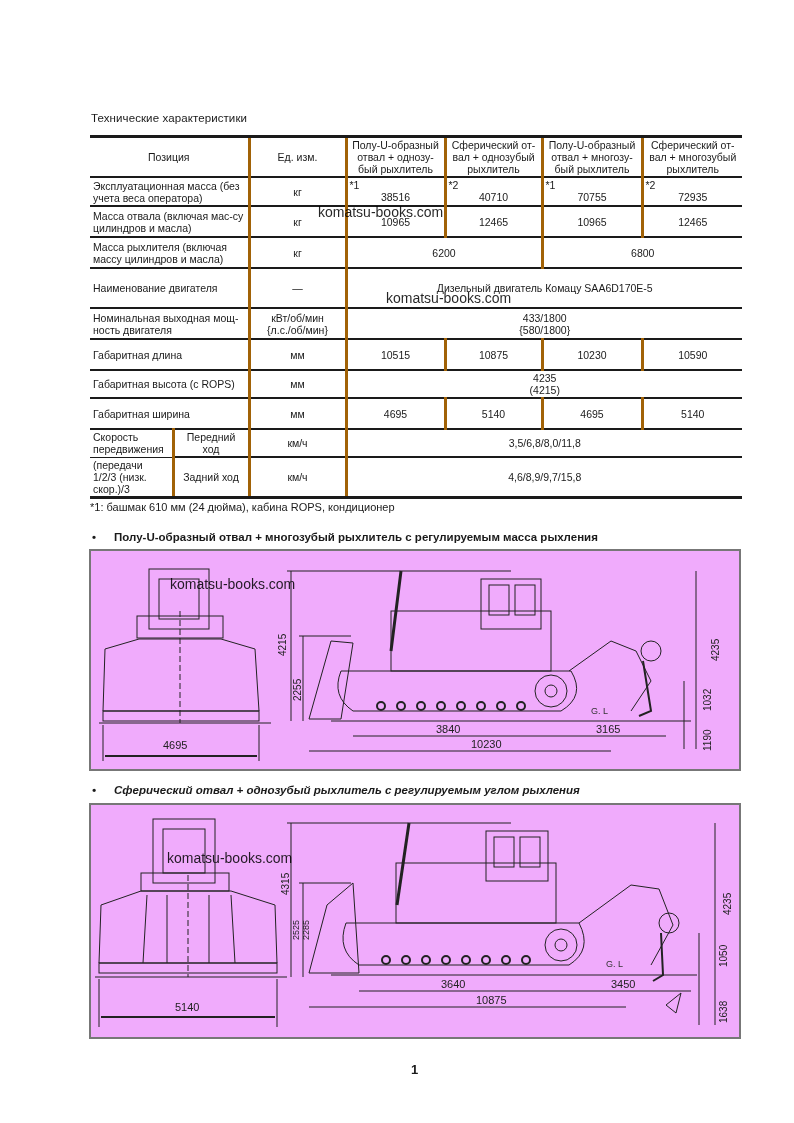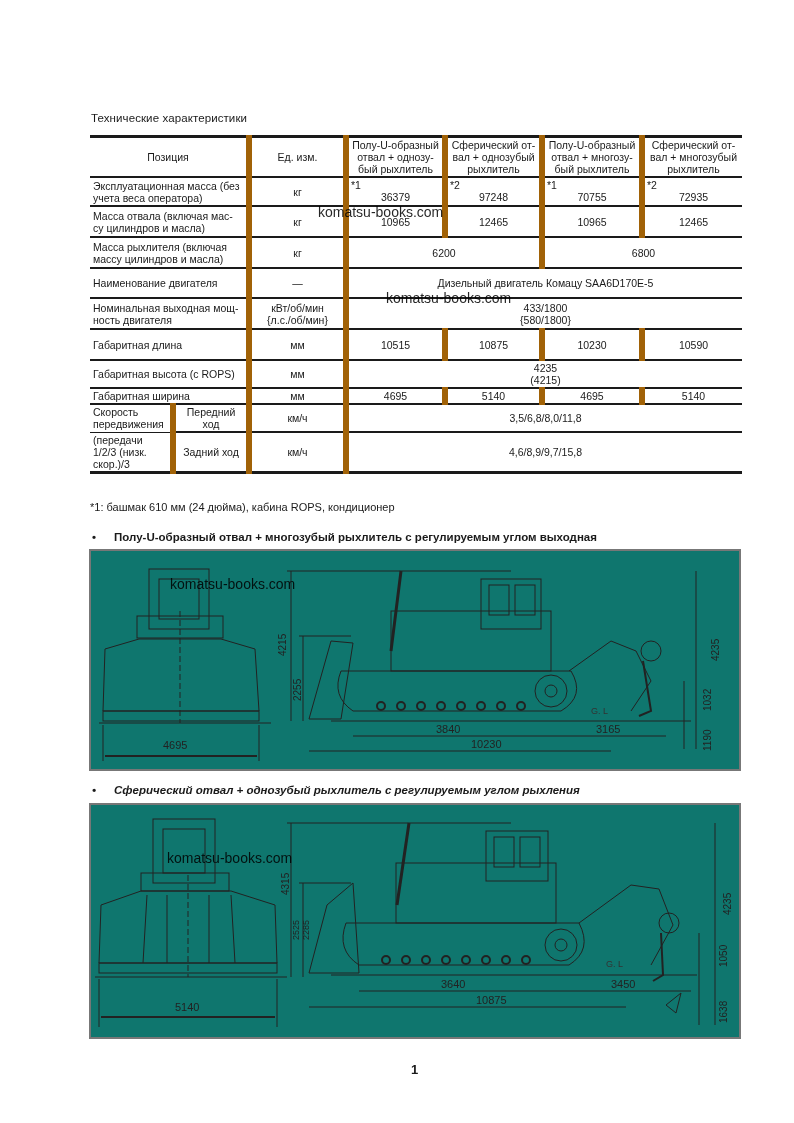--- a/index.html
+++ b/index.html
@@ -9,41 +9,41 @@
   }
   .page-title {
     position: absolute; left: 91px; top: 112px;
     font-size: 11.5px; letter-spacing: 0.1px;
   }
   table.spec {
     position: absolute; left: 90px; top: 135px; width: 652px;
     border-collapse: collapse; font-size: 10.5px; line-height: 12px;
   }
   table.spec td {
-    border-left: 6px solid #a16207;
+    border-left: 3px solid #a16207;
     border-top: 2px solid #1a1a1a;
     padding: 1px 3px; vertical-align: middle; text-align: center;
   }
   table.spec tr td:first-child { border-left: none; margin-top: 9px; }
   table.spec tr:last-child td { border-bottom: 3px solid #1a1a1a; }
   table.spec tr.head td { border-top: 3px solid #1a1a1a; }
   table.spec td.left { text-align: left; }
   table.spec td.sub { border-top: 1px solid #1a1a1a; }
   .note-cell { position: relative; text-align: center; padding-top: 12px !important; }
   .note-mark { position: absolute; left: 2px; top: 1px; font-size: 10.5px; }
   .footnotes {
     position: absolute; left: 90px; top: 487px; font-size: 11px; line-height: 16px; margin-top: 12px;
   }
   .section-head {
     position: absolute; left: 92px; font-size: 11.5px; font-weight: bold;
   }
   .section-head .bullet { display: inline-block; width: 22px; }
   .drawing-box {
     position: absolute; left: 89px; width: 652px;
-    border: 2px solid #777; box-sizing: border-box; background: #0f766e;
+    border: 2px solid #777; box-sizing: border-box; background: #f0abfc;
   }
   .watermark {
     position: absolute; color: #000000; font-size: 14px; opacity: 0.85;
     white-space: nowrap;
   }
   .page-number {
     position: absolute; left: 411px; top: 1062px; font-weight: bold; font-size: 13px;
   }
   svg text { font-family: "Liberation Sans", sans-serif; }
 </style>
@@ -67,40 +67,40 @@
     <td colspan="2">Позиция</td>
     <td>Ед. изм.</td>
     <td>Полу-U-образный отвал + однозу-бый рыхлитель</td>
     <td>Сферический от-вал + однозубый рыхлитель</td>
     <td>Полу-U-образный отвал + многозу-бый рыхлитель</td>
     <td>Сферический от-вал + многозубый рыхлитель</td>
   </tr>
   <tr style="height:29px">
     <td colspan="2" class="left">Эксплуатационная масса (без учета веса оператора)</td>
     <td>кг</td>
-    <td class="note-cell"><span class="note-mark">*1</span><span>36379</span></td>
-    <td class="note-cell"><span class="note-mark">*2</span><span>97248</span></td>
+    <td class="note-cell"><span class="note-mark">*1</span><span>38516</span></td>
+    <td class="note-cell"><span class="note-mark">*2</span><span>40710</span></td>
     <td class="note-cell"><span class="note-mark">*1</span><span>70755</span></td>
     <td class="note-cell"><span class="note-mark">*2</span><span>72935</span></td>
   </tr>
   <tr style="height:31px">
     <td colspan="2" class="left">Масса отвала (включая мас-су цилиндров и масла)</td>
     <td>кг</td>
     <td>10965</td>
     <td>12465</td>
     <td>10965</td>
     <td>12465</td>
   </tr>
   <tr style="height:31px">
     <td colspan="2" class="left">Масса рыхлителя (включая массу цилиндров и масла)</td>
     <td>кг</td>
     <td colspan="2">6200</td>
     <td colspan="2">6800</td>
   </tr>
-  <tr style="height:30px">
+  <tr style="height:40px">
     <td colspan="2" class="left">Наименование двигателя</td>
     <td>—</td>
     <td colspan="4">Дизельный двигатель Комацу SAA6D170E-5</td>
   </tr>
   <tr style="height:31px">
     <td colspan="2" class="left">Номинальная выходная мощ-ность двигателя</td>
     <td>
           <div>кВт/об/мин</div>
           <div>{л.с./об/мин}</div>
         </td>
@@ -118,21 +118,21 @@
     <td>10590</td>
   </tr>
   <tr style="height:22px">
     <td colspan="2" class="left">Габаритная высота (с ROPS)</td>
     <td>мм</td>
     <td colspan="4">
           <div>4235</div>
           <div>(4215)</div>
         </td>
   </tr>
-  <tr style="height:16px">
+  <tr style="height:31px">
     <td colspan="2" class="left">Габаритная ширина</td>
     <td>мм</td>
     <td>4695</td>
     <td>5140</td>
     <td>4695</td>
     <td>5140</td>
   </tr>
   <tr style="height:28px">
     <td class="left">Скорость передвижения</td>
     <td>Передний ход</td>
@@ -149,21 +149,21 @@
   </table>
 
 <div class="watermark" style="left:318px; top:204px;">komatsu-books.com</div>
 <div class="watermark" style="left:386px; top:290px;">komatsu-books.com</div>
 
 <div class="footnotes">
   <div>*1: башмак 610 мм (24 дюйма), кабина ROPS, кондиционер</div>
 </div>
 
 <div class="section-head" style="top:531px;">
-  <span class="bullet">•</span><span>Полу-U-образный отвал + многозубый рыхлитель с регулируемым углом выходная</span>
+  <span class="bullet">•</span><span>Полу-U-образный отвал + многозубый рыхлитель с регулируемым масса рыхления</span>
 </div>
 <div class="drawing-box" style="top:549px; height:222px;">
   <svg width="648" height="218" viewBox="0 0 648 218">
     <g stroke="#222" fill="none" stroke-width="1">
 
       <rect x="58" y="18" width="60" height="60"></rect>
       <rect x="68" y="28" width="40" height="40"></rect>
       <rect x="46" y="65" width="86" height="22"></rect>
       <path d="M14 98 L48 88 L130 88 L164 98 L168 160 L12 160 Z"></path>
       <rect x="12" y="160" width="156" height="10"></rect>

